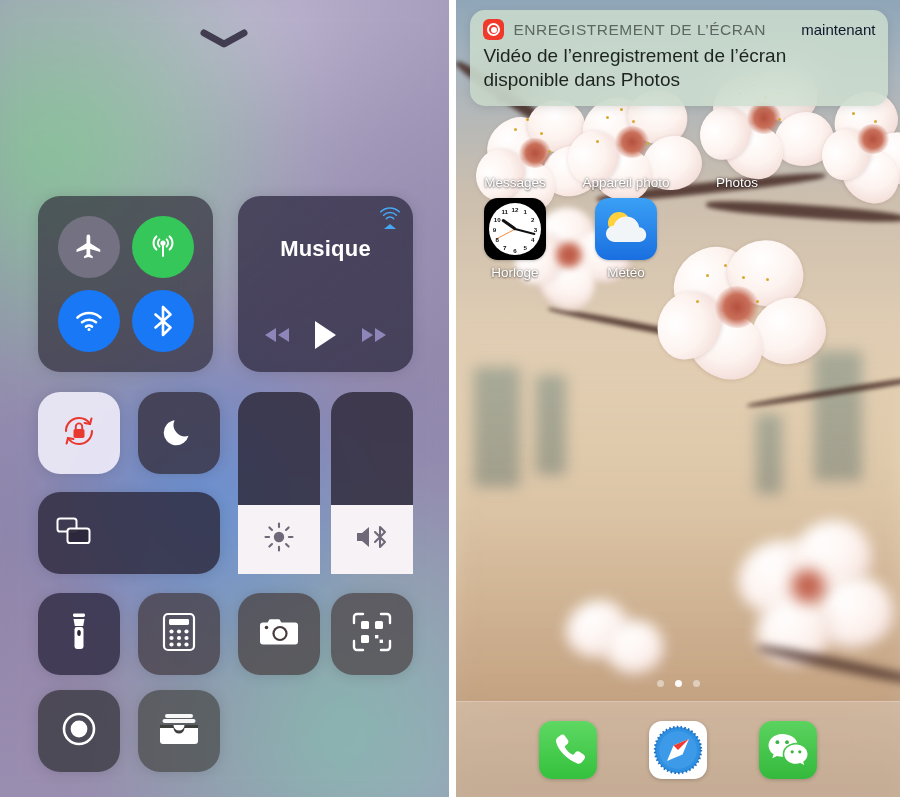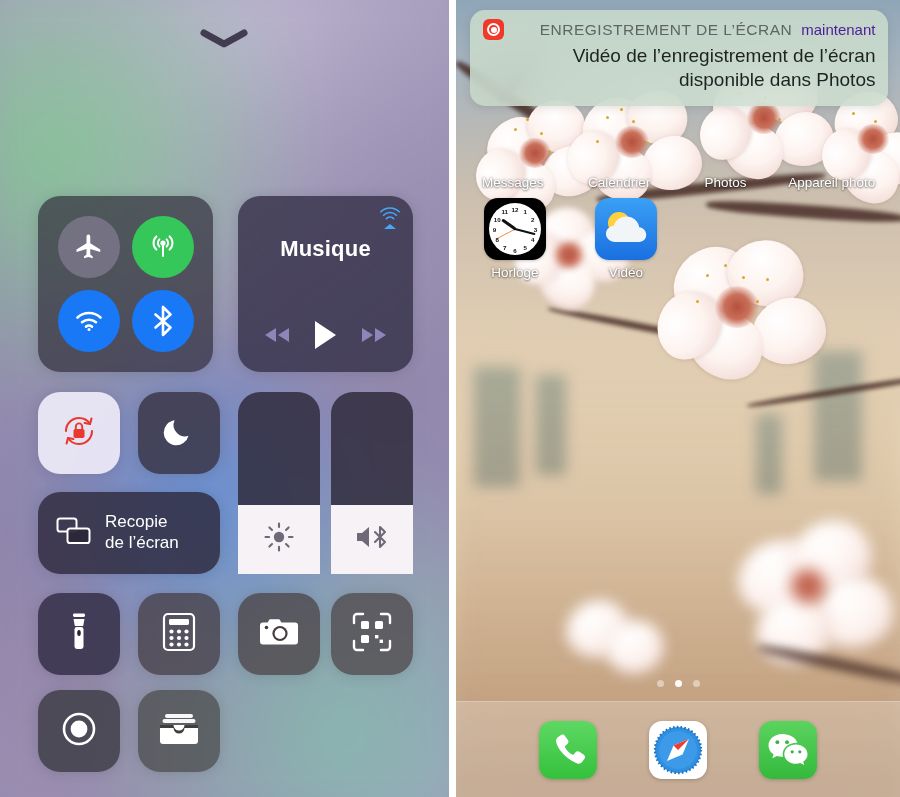--- a/index.html
+++ b/index.html
@@ -146,21 +146,20 @@
 
   
   .panel-gap { width: 8px; height: 797px; background: #ffffff; }
 
   
   .home-panel {
     position: relative;
     width: 445px; height: 797px;
     overflow: hidden;
     background: #c9b9a8;
-    text-align: right;
   }
   .wallpaper { position: absolute; inset: 0; }
   .wp-sky {
     position: absolute; inset: 0;
     background:
       linear-gradient(180deg,
         #8fa6b8 0%, #a8b4bd 9%, #cdbfae 25%,
         #e0cdb3 42%, #e7d4b6 58%, #dcc6a8 72%,
         #c9ae92 85%, #b99a7e 100%);
   }
@@ -222,21 +221,21 @@
   }
   .notif-appicon .ring {
     width: 13px; height: 13px; border-radius: 50%;
     border: 2px solid #ffffff;
     display:flex; align-items:center; justify-content:center;
   }
   .notif-appicon .dot { width: 6px; height: 6px; border-radius:50%; background:#ffffff; }
   .notif-apptitle {
     font-size: 15.5px; color: #5d6762; letter-spacing: 0.5px; flex: 1 1 auto;
   }
-  .notif-time { font-size: 15px; color: #4c1d95; }
+  .notif-time { font-size: 15px; color: #0f172a; }
   .notif-body {
     margin-top: 4px;
     font-size: 19px; color: #1d2420; line-height: 1.28;
   }
 
   
   .home-grid { position: absolute; left: 0; right: 15px; top: 108px; }
   .app-row { display: flex; }
   .app-cell { width: 111px; display: flex; flex-direction: column; align-items: center; }
   .app-icon {
@@ -416,24 +415,20 @@
           </span>
         </div>
 
         <div class="tile mod-mirror">
           <span>
             <svg width="36" height="30" viewBox="0 0 36 30" fill="none" stroke="#ffffff" stroke-width="2" stroke-linejoin="round">
               <rect x="1.5" y="2.5" width="19" height="13" rx="2.6"></rect>
               <rect x="11.5" y="12.5" width="22" height="14.5" rx="2.6" fill="rgba(44,39,58,0.95)"></rect>
             </svg>
           </span>
-          <span class="mirror-label">
-            <span>Recopie</span><br>
-            <span>de l’écran</span>
-          </span>
         </div>
 
         <div class="slider sl-bright">
           <div class="fill" id="brightFill" style="height:38%">
             <span>
               <svg width="34" height="34" viewBox="0 0 34 34" fill="none" stroke="#6f6878" stroke-width="2.1" stroke-linecap="round">
                 <circle cx="17" cy="17" r="5.2" fill="#6f6878" stroke="none"></circle>
                 <path d="M17 3.5v3.6M17 26.9v3.6M3.5 17h3.6M26.9 17h3.6M7.4 7.4l2.6 2.6M24 24l2.6 2.6M26.6 7.4L24 10M10 24l-2.6 2.6"></path>
               </svg>
             </span>
@@ -645,29 +640,25 @@
 
     <div class="home-grid">
 
       <div class="app-row row-hidden" style="margin-left:3px;">
         <div class="app-cell">
           <div class="app-icon"></div>
           <div class="app-label">Messages</div>
         </div>
         <div class="app-cell">
           <div class="app-icon"></div>
-          <div class="app-label">Calendrier</div>
+          <div class="app-label">Appareil photo</div>
         </div>
         <div class="app-cell">
           <div class="app-icon"></div>
           <div class="app-label">Photos</div>
-        </div>
-        <div class="app-cell">
-          <div class="app-icon"></div>
-          <div class="app-label">Appareil photo</div>
         </div>
       </div>
 
       <div class="app-row" style="margin-left:3px; margin-top:8px;">
         <div class="app-cell">
           <div class="app-icon ic-clock">
             <div class="clock-face" id="clockFace">
               <div class="hand" id="handH" style="width: 2.6px; height: 16px; border-radius: 2px; transform: translate(-50%, -100%) rotate(305deg);"></div>
               <div class="hand" id="handM" style="width: 2.2px; height: 21px; border-radius: 2px; transform: translate(-50%, -100%) rotate(105deg);"></div>
               <div class="hand" id="handS" style="width: 1.2px; height: 22px; background: rgb(240, 138, 60); transform: translate(-50%, -100%) rotate(242deg);"></div>
@@ -688,21 +679,21 @@
           </div>
           <div class="app-label">Horloge</div>
         </div>
         <div class="app-cell">
           <div class="app-icon ic-weather">
             <svg width="62" height="62" viewBox="0 0 62 62">
               <circle cx="24" cy="25" r="11" fill="#ffd23d"></circle>
               <path d="M20 44c-5 0-9-3.6-9-8.2 0-4.2 3.4-7.7 7.8-8.1 1.5-5.3 6.5-9.2 12.5-9.2 6.6 0 12.1 4.7 12.9 10.8 4 .5 7 3.7 7 7.6 0 4.3-3.7 7.1-8 7.1z" fill="#f2f5f8"></path>
             </svg>
           </div>
-          <div class="app-label">Vidéo</div>
+          <div class="app-label">Météo</div>
         </div>
       </div>
 
       <div class="app-row" style="margin-left:3px; margin-top:9px;">
       </div>
 
     </div>
 
     <div class="page-dots">
       <span class="pdot"></span>

